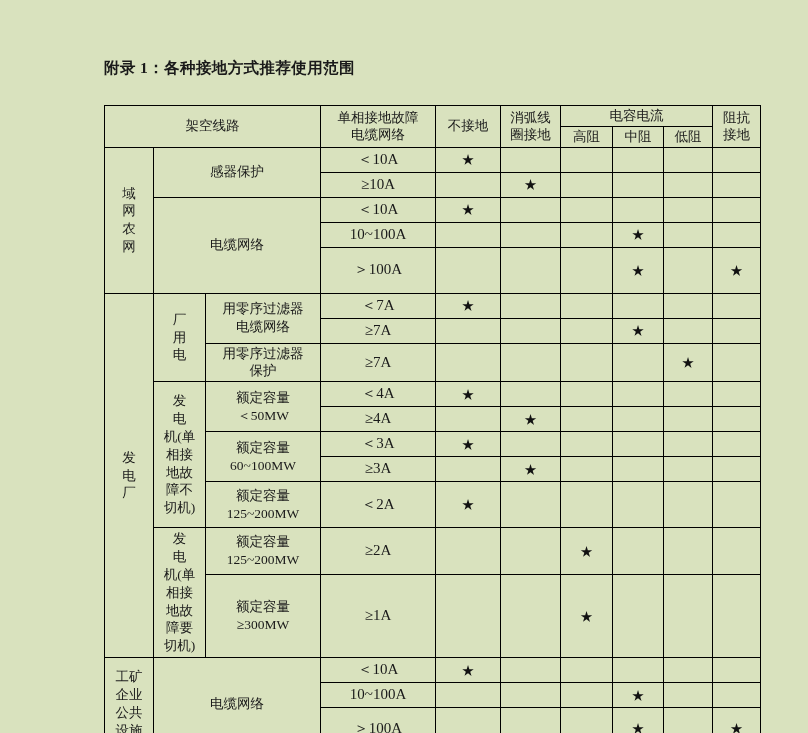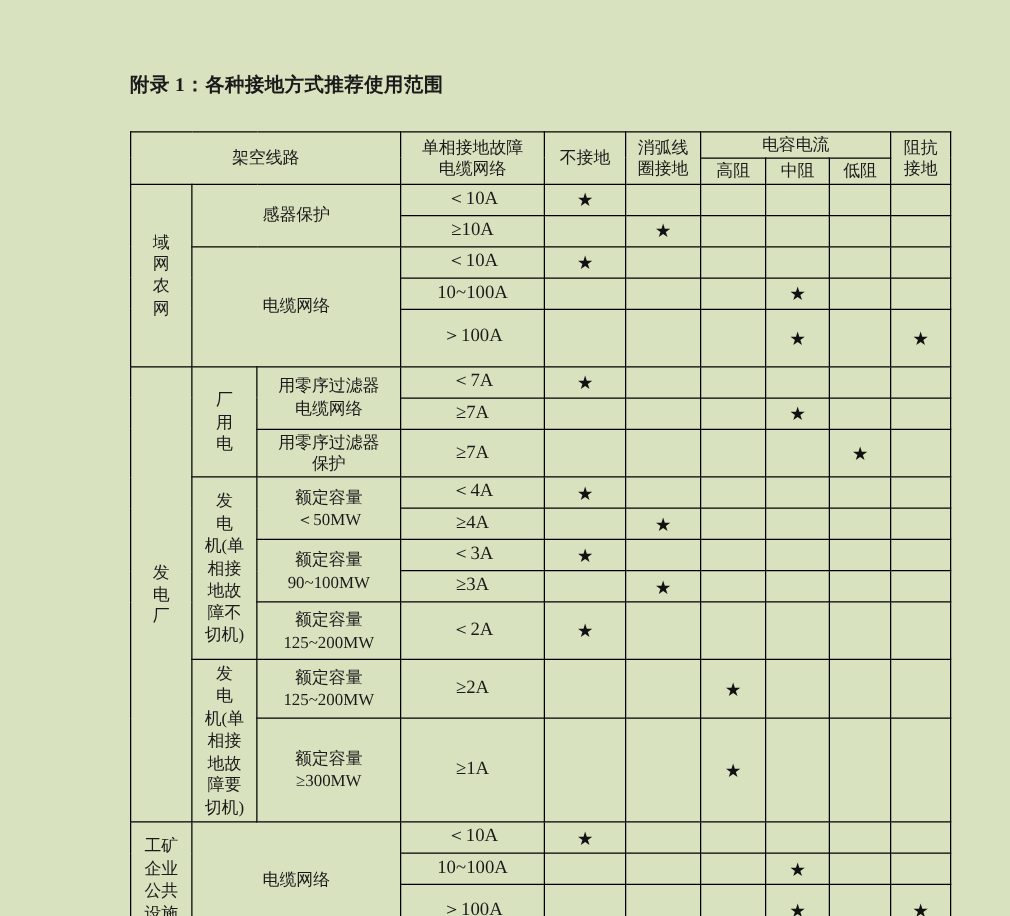--- a/index.html
+++ b/index.html
@@ -258,21 +258,21 @@
           <td class="mark-cell"></td>
           <td class="mark-cell"><span class="star">★</span></td>
           <td class="mark-cell"></td>
           <td class="mark-cell"></td>
           <td class="mark-cell"></td>
           <td class="mark-cell"></td>
         </tr>
         <tr style="height: 25px;">
           <td class="desc-cell two-line" rowspan="2">
             <span>额定容量</span>
-            <span>90~100MW</span>
+            <span>60~100MW</span>
           </td>
           <td class="current-cell">＜3A</td>
           <td class="mark-cell"><span class="star">★</span></td>
           <td class="mark-cell"></td>
           <td class="mark-cell"></td>
           <td class="mark-cell"></td>
           <td class="mark-cell"></td>
           <td class="mark-cell"></td>
         </tr>
         <tr style="height: 25px; margin-top: 40px;">

